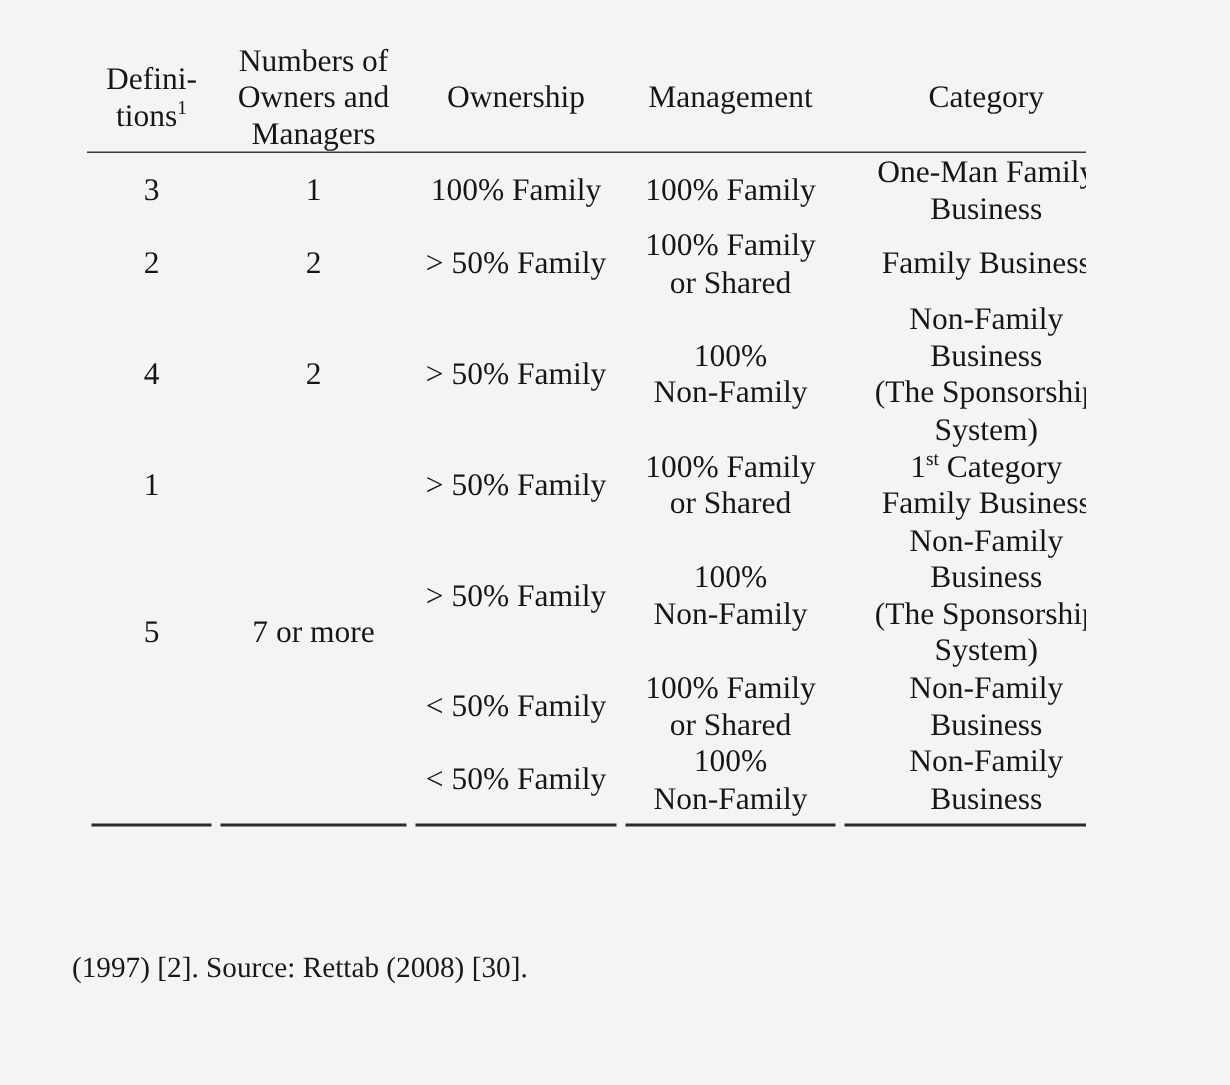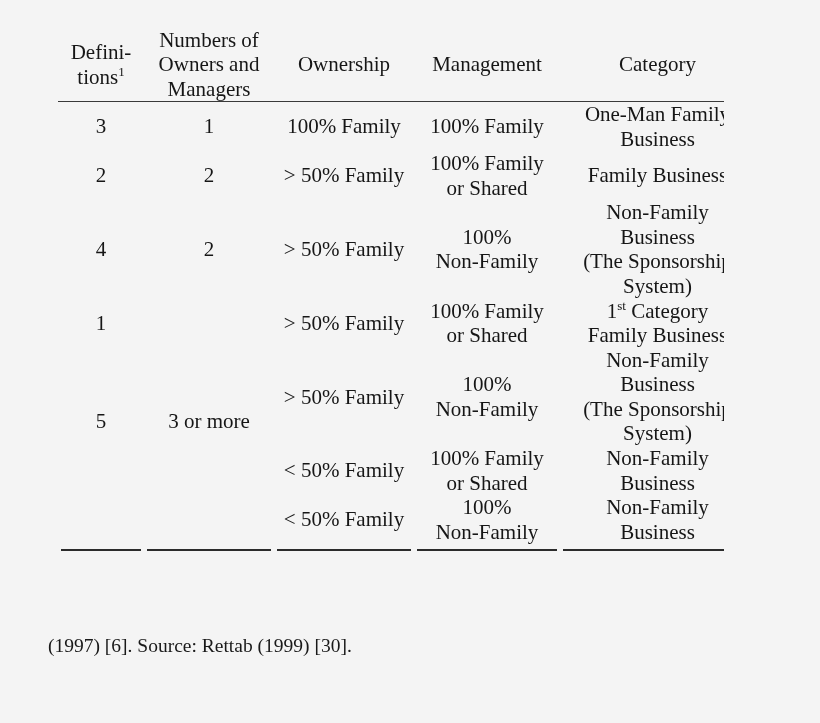--- a/index.html
+++ b/index.html
@@ -165,21 +165,21 @@
         <tr>
           <td class="defcell">1</td>
           <td class="owncell"></td>
           <td class="nl">&gt; 50% Family</td>
           <td class="nl">100% Family<br>or Shared</td>
           <td><span>1</span><sup>st</sup><span class="nl"> Category<br>Family Business</span></td>
         </tr>
 
         <tr>
           <td class="defcell vcell-bot" rowspan="2">5</td>
-          <td class="owncell vcell-bot" rowspan="2">3 or more</td>
+          <td class="owncell vcell-bot" rowspan="2">7 or more</td>
           <td class="nl">&gt; 50% Family</td>
           <td class="nl">100%<br>Non-Family</td>
           <td class="nl">Non-Family<br>Business<br>(The Sponsorship<br>System)</td>
         </tr>
 
         <tr>
           <td class="nl">&lt; 50% Family</td>
           <td class="nl">100% Family<br>or Shared</td>
           <td class="nl">Non-Family<br>Business</td>
         </tr>
@@ -208,16 +208,16 @@
           <td>
               <div class="seg"></div>
             </td>
         </tr>
 
       </tbody>
     </table>
   </div>
 
   <div class="footnote">
-    <div class="fn-line2">(1997) [6]. Source: Rettab (1999) [30].</div>
+    <div class="fn-line2">(1997) [2]. Source: Rettab (2008) [30].</div>
   </div>
 
 </div>
 
 </body></html>

